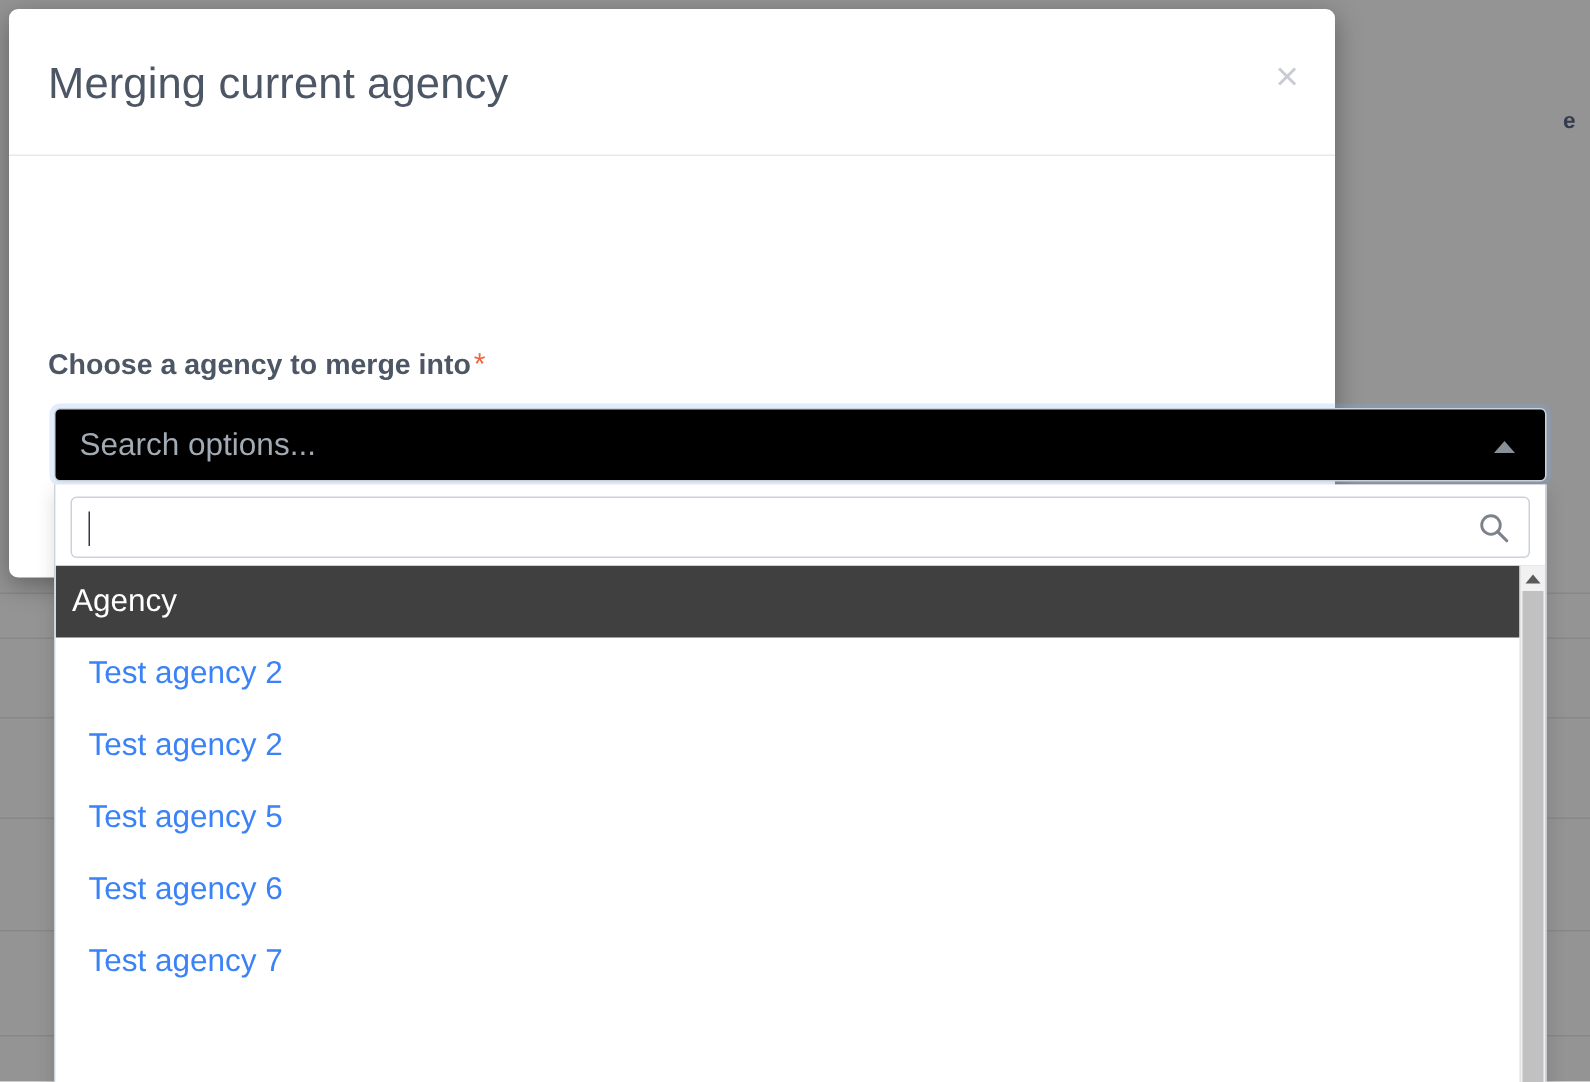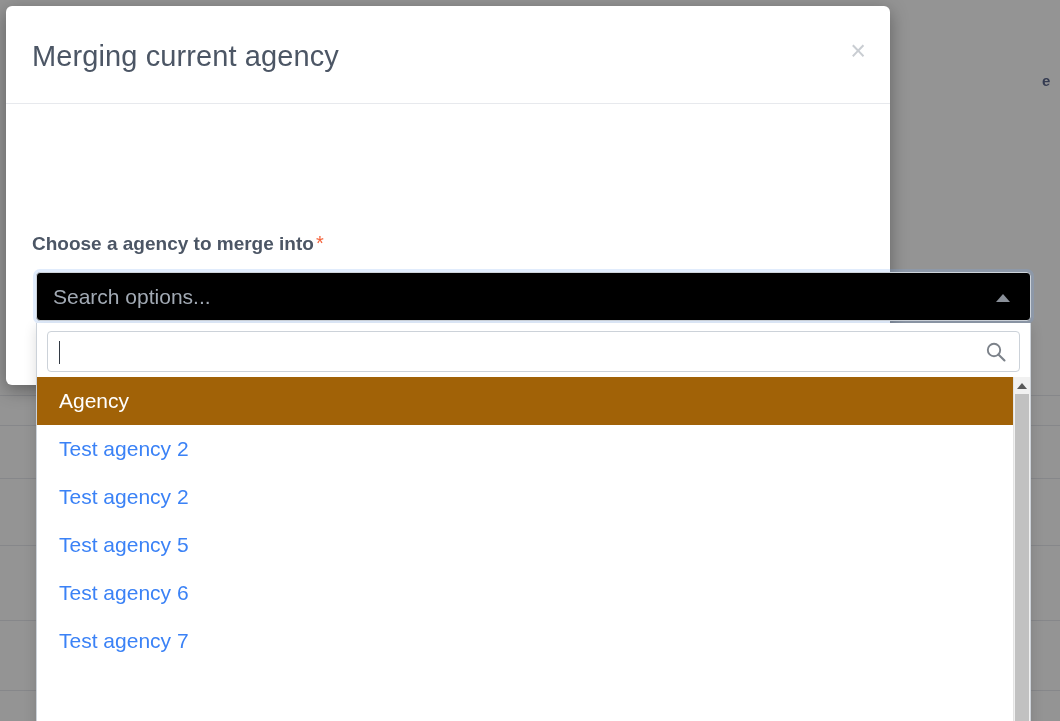--- a/index.html
+++ b/index.html
@@ -245,22 +245,23 @@
     height: 48px;
     line-height: 48px;
     padding-left: 22px;
     font-size: 21px;
     color: #3b82f6;
     white-space: nowrap;
     cursor: pointer;
     box-sizing: border-box;
   }
   .dd-option.selected {
-    background: #a16207;
+    background: #404040;
     color: #ffffff;
+    padding-left: 11px;
   }
 
   
   .dd-scrollbar {
     position: absolute;
     right: 0;
     top: 54px;
     bottom: 0;
     width: 17px;
     background: #f1f1f1;

